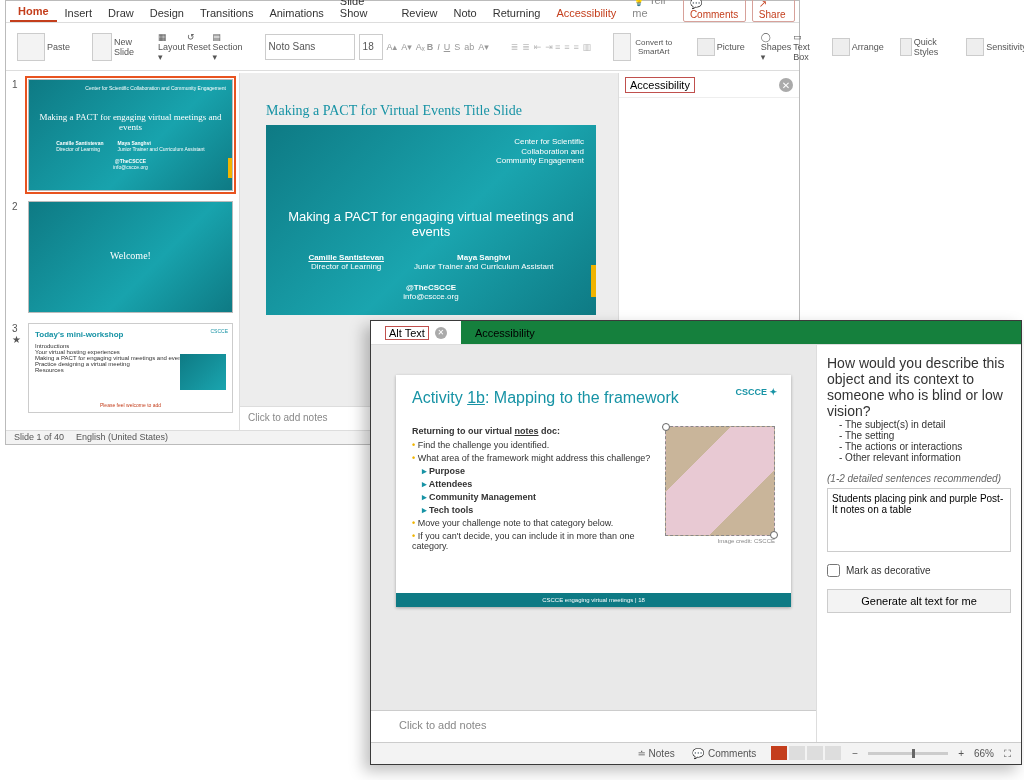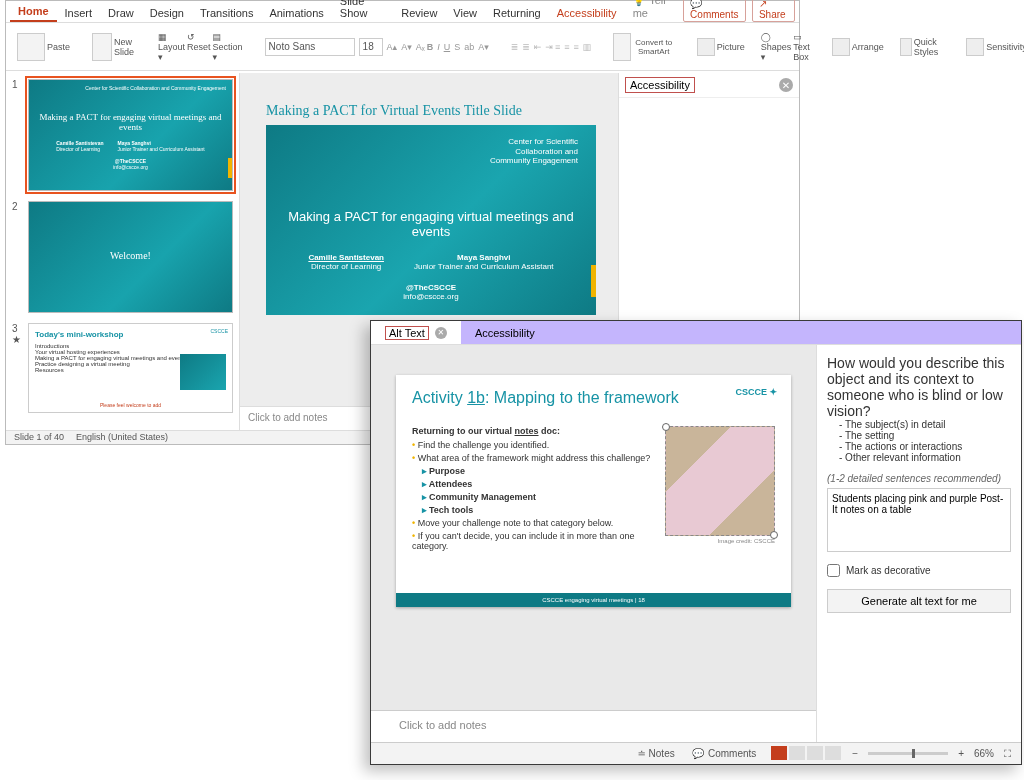--- a/index.html
+++ b/index.html
@@ -15,39 +15,39 @@
   .ribbon-tabs .tab.active { font-weight:bold; color:#c43e1c; border-bottom:2px solid #c43e1c; }
   .ribbon-tabs .tab.accessibility { color:#c43e1c; }
   .ribbon-right { margin-left:auto; display:flex; gap:6px; align-items:center; }
   .pill { border:1px solid #d7a19a; color:#c43e1c; font-size:10px; padding:1px 6px; border-radius:2px; }
   .ribbon-body { height:48px; border-bottom:1px solid #ddd; display:flex; gap:6px; padding:4px 6px; font-size:9px; color:#555; align-items:center; }
   .rb-group { display:flex; flex-direction:row; align-items:center; gap:2px; padding:0 5px; }
   .rb-row { display:flex; gap:4px; align-items:center; }
   .rb-icon { width:18px; height:18px; background:#eee; border:1px solid #ccc; }
   .rb-big { width:28px; height:28px; background:#f3f3f3; border:1px solid #ccc; }
   .rb-sep { width:1px; height:40px; background:#e2e2e2; }
-  .font-box { border:1px solid #ccc; height:18px; font-size:10px; padding:1px 3px; display:flex; align-items:center; background:#fff; }
+  .font-box { border:1px solid #ccc; height:26px; font-size:10px; padding:1px 3px; display:flex; align-items:center; background:#fff; }
 
   .back-main { position:absolute; top:72px; left:0; right:0; bottom:14px; display:flex; }
   .thumb-col { width:245px; border-right:1px solid #ddd; overflow:hidden; padding:6px; background:#fff;}
   .thumb-wrap { display:flex; gap:6px; margin-bottom:10px; }
   .thumb-num { font-size:10px; color:#555; width:10px; }
   .thumb { flex:1; height:112px; background:linear-gradient(135deg,#0e7a84 0%,#18a3ad 60%,#0e7a84 100%); border:1px solid #bbb; color:#fff; font-size:7px; padding:8px; position:relative; }
   .thumb.sel { outline:2px solid #e8531f; outline-offset:1px; }
   .thumb .ttitle { text-align:center; font-family:Georgia,serif; font-size:9px; margin-top:24px; }
   .thumb .tcenter { text-align:center; font-family:Georgia,serif; font-size:10px; margin-top:40px; }
   .thumb3 { flex:1; height:90px; background:#fff; border:1px solid #ccc; padding:6px; font-size:6px; color:#333; position:relative; }
   .thumb3 .h { color:#1793a5; font-size:8px; font-weight:bold; }
   .thumb3 .corner { position:absolute; right:4px; top:4px; font-size:5px; color:#1793a5; }
   .thumb3 .footer { position:absolute; bottom:4px; font-size:5px; color:#c43e1c; left:0; right:0; text-align:center;}
 
   .editor-col { flex:1; background:#ededed; position:relative; padding:22px; }
   .slide-caption { color:#1793a5; font-family:Georgia,serif; font-size:14px; margin:8px 0 6px 4px; }
   .back-slide { width:330px; height:190px; margin-left:4px; background:linear-gradient(135deg,#0e7a84,#1aa5af 55%,#0e7a84); color:#fff; font-family:Georgia,serif; position:relative; padding:14px; }
-  .back-slide .legend { position:absolute; right:18px; top:12px; font-size:8px; text-align:right; line-height:1.2; }
+  .back-slide .legend { position:absolute; right:12px; top:12px; font-size:8px; text-align:right; line-height:1.2; }
   .back-slide .main-title { text-align:center; font-size:13px; margin-top:70px; }
   .back-slide .names { display:flex; justify-content:center; gap:30px; font-size:8px; margin-top:14px; font-family:Arial,sans-serif; }
   .back-slide .handle { text-align:center; font-size:8px; margin-top:12px; font-family:Arial,sans-serif; }
   .back-slide .ybar { position:absolute; right:0; top:140px; width:5px; height:32px; background:#f0b400; }
 
   .acc-pane { width:190px; border-left:1px solid #ddd; background:#fff; font-size:11px; }
   .acc-head { display:flex; align-items:center; padding:4px 6px; border-bottom:1px solid #eee; }
   .acc-head-label { border:1px solid #c0504d; padding:1px 4px; font-size:11px; margin-right:auto; }
   .close-x { width:14px; height:14px; border-radius:50%; background:#aaa; color:#fff; font-size:10px; display:flex; align-items:center; justify-content:center; }
   .acc-body { padding:6px 8px; font-size:10px; }
@@ -59,21 +59,21 @@
 
   .notes-bar { position:absolute; left:0; right:0; bottom:0; height:24px; border-top:1px solid #ddd; background:#fff; font-size:10px; color:#888; padding:5px 8px; }
   .statusbar { position:absolute; left:0; right:0; bottom:0; height:14px; background:#f3f3f3; border-top:1px solid #ddd; font-size:9px; color:#555; padding:1px 8px; display:flex; gap:12px; }
 
   
   .window-front {
     position:absolute; left:370px; top:320px; width:652px; height:445px;
     background:#fff; border:1px solid #3a3a3a; box-shadow:-6px 6px 14px rgba(0,0,0,0.25);
     display:flex; flex-direction:column;
   }
-  .front-tabs { height:24px; display:flex; background:#c4b5fd; border-bottom:1px solid #ddd; font-size:11px; }
+  .front-tabs { height:24px; display:flex; background:#15803d; border-bottom:1px solid #ddd; font-size:11px; }
   .front-tabs .ftab { padding:4px 14px; display:flex; align-items:center; gap:6px; }
   .front-tabs .ftab.active { background:#fff; }
   .front-tabs .ftab.active .lbl { border:1px solid #c0504d; padding:0 3px; }
   .front-main { flex:1; display:flex; overflow:hidden; }
   .front-left { flex:1; background:#e9e9e9; display:flex; flex-direction:column; }
   .front-slide-wrap { flex:1; display:flex; align-items:flex-start; justify-content:center; padding:30px 12px 8px; position:relative; }
   .front-slide { width:395px; height:232px; background:#fff; box-shadow:0 1px 3px rgba(0,0,0,.3); padding:14px 16px 0; position:relative; font-size:9px; color:#333; }
   .front-slide .fs-title { color:#1793a5; font-family:Georgia,serif; font-size:16px; }
   .front-slide .fs-title .num { text-decoration:underline; }
   .front-slide .fs-logo { position:absolute; right:14px; top:12px; font-size:9px; color:#1793a5; font-weight:bold; }
@@ -115,21 +115,21 @@
 
   <div class="ribbon-tabs">
     <span class="tab active">Home</span>
     <span class="tab">Insert</span>
     <span class="tab">Draw</span>
     <span class="tab">Design</span>
     <span class="tab">Transitions</span>
     <span class="tab">Animations</span>
     <span class="tab">Slide Show</span>
     <span class="tab">Review</span>
-    <span class="tab">View</span>
+    <span class="tab">Noto</span>
     <span class="tab">Returning</span>
     <span class="tab accessibility">Accessibility</span>
     <span class="tab" style="color:#888">💡 <span>Tell me</span></span>
     <div class="ribbon-right">
       <span class="pill">💬 <span>Comments</span></span>
       <span class="pill">↗ <span>Share</span></span>
     </div>
   </div>
 
   <div class="ribbon-body">

